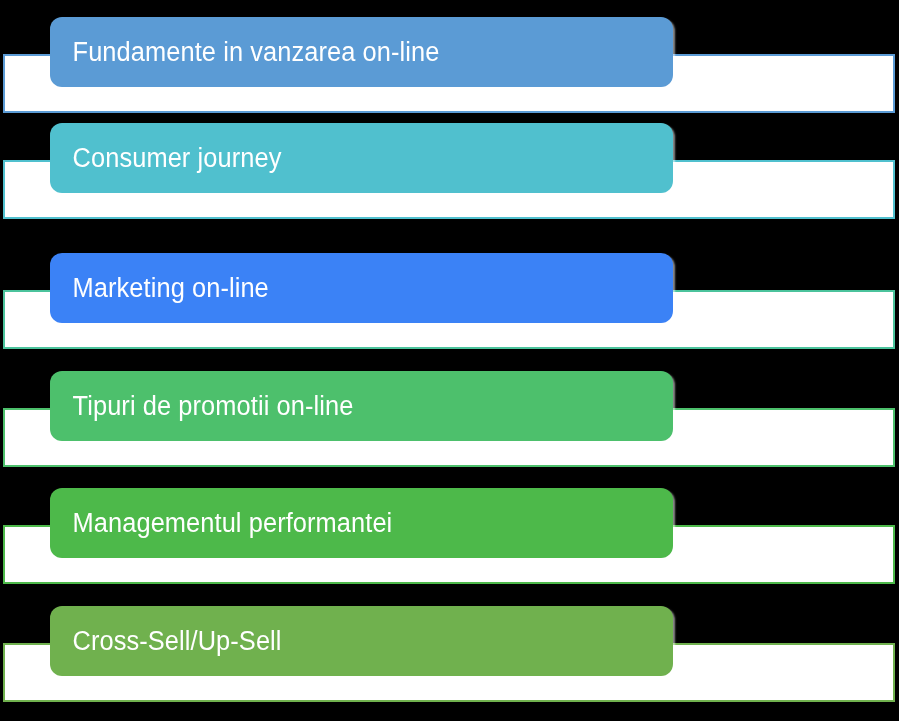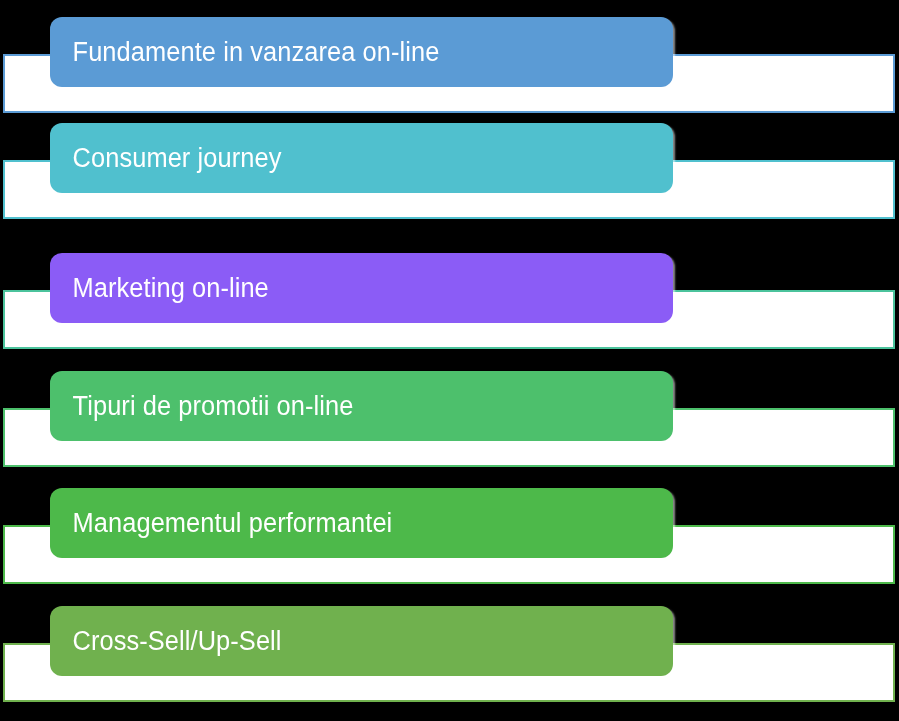--- a/index.html
+++ b/index.html
@@ -78,21 +78,21 @@
 
   <div class="row" style="top:106px;">
     <div class="band" style="background: rgb(255, 255, 255); border-color: rgb(80, 192, 206);"></div>
     <div class="pill" style="background: rgb(80, 192, 206);">
       <span class="pill-label" style="color: rgb(255, 255, 255);">Consumer journey</span>
     </div>
   </div>
 
   <div class="row" style="top:236px;">
     <div class="band" style="background: rgb(255, 255, 255); border-color: rgb(75, 195, 156);"></div>
-    <div class="pill" style="background: #8b5cf6;">
+    <div class="pill" style="background: #3b82f6;">
       <span class="pill-label" style="color: rgb(255, 255, 255);">Marketing on-line</span>
     </div>
   </div>
 
   <div class="row" style="top:354px;text-decoration:underline;">
     <div class="band" style="background: rgb(255, 255, 255); border-color: rgb(77, 192, 108);"></div>
     <div class="pill" style="background: rgb(77, 192, 108);">
       <span class="pill-label" style="color: rgb(255, 255, 255);">Tipuri de promotii on-line</span>
     </div>
   </div>

